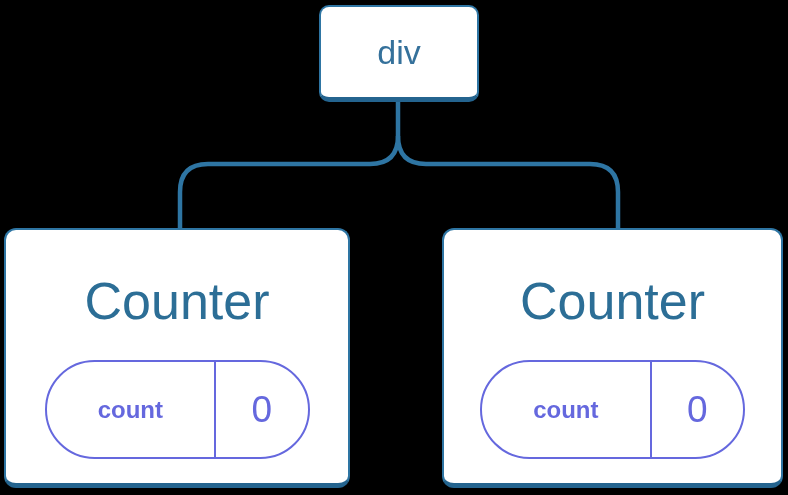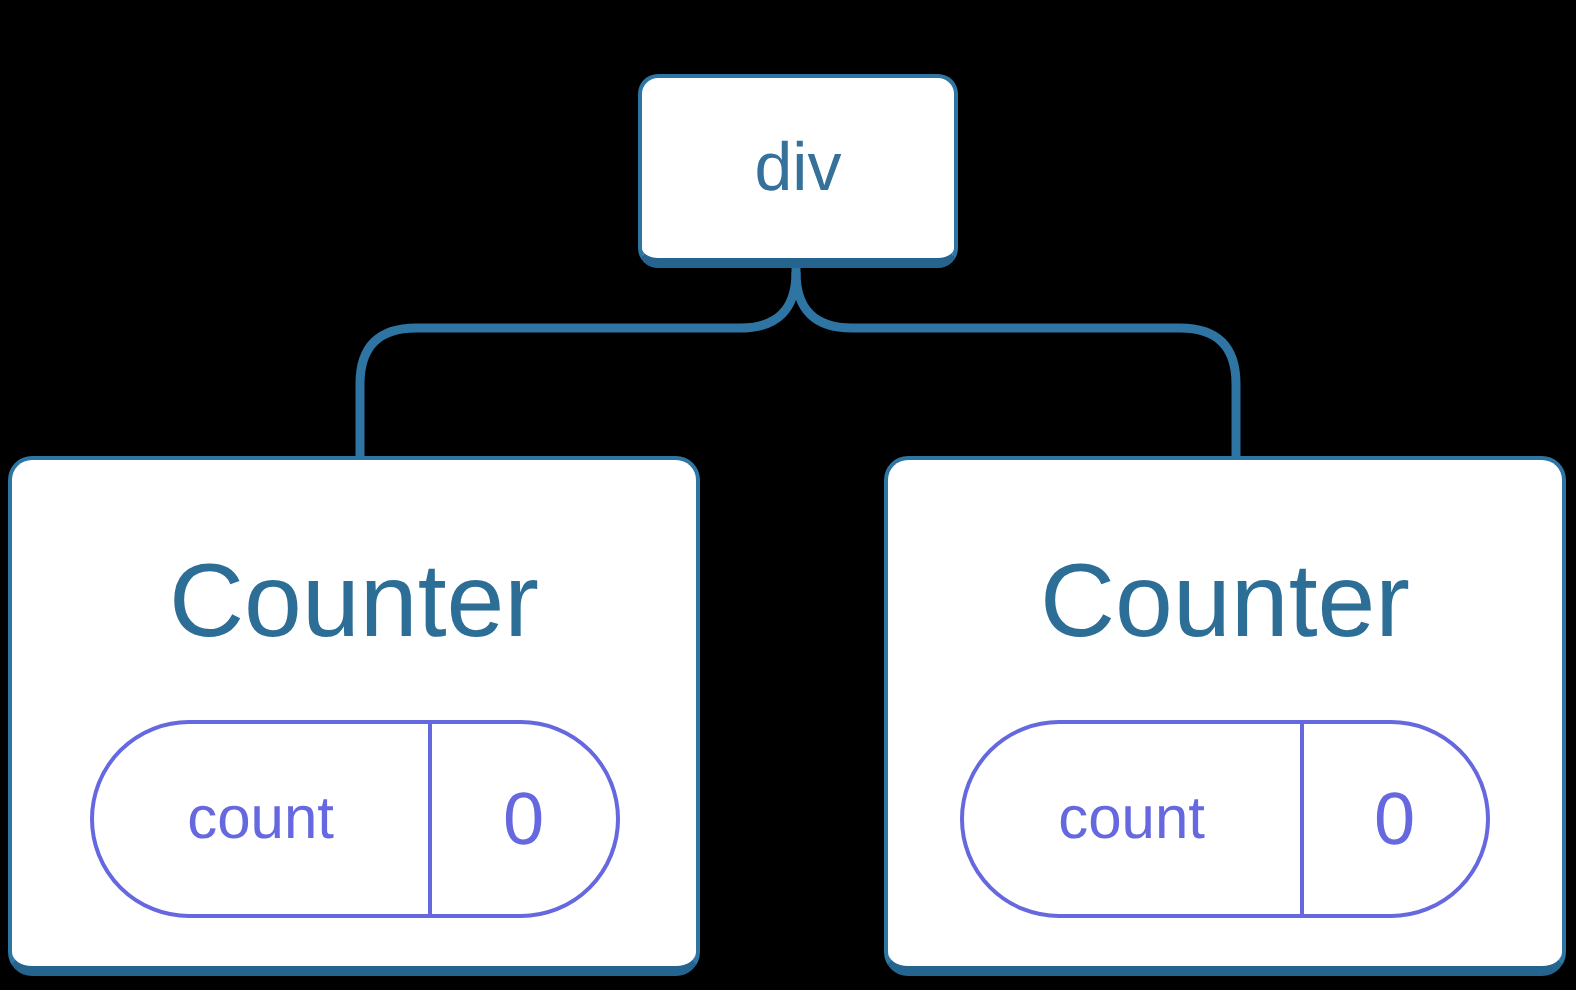--- a/index.html
+++ b/index.html
@@ -27,21 +27,20 @@
     border: 2.5px solid #2E75A3;
     border-bottom: 5px solid #24648F;
     display: flex;
     align-items: center;
     justify-content: center;
   }
   .root-node {
     left: 319px; top: 5px;
     width: 160px; height: 97px;
     border-radius: 10px;
-    margin-top: 32px;
   }
   .root-label {
     color: #35719B;
     font-size: 34px;
     line-height: 1;
   }
   .counter-card {
     top: 228px;
     height: 260px;
     border-radius: 12px;
@@ -74,22 +73,23 @@
     justify-content: center;
   }
   .state-value-cell {
     flex: 1 1 35%;
     display: flex;
     align-items: center;
     justify-content: center;
   }
   .state-key {
     color: #6568DE;
-    font-size: 30px;
+    font-size: 24px;
     line-height: 1;
+    font-weight: bold;
   }
   .state-value {
     color: #6568DE;
     font-size: 37px;
     line-height: 1;
   }
 </style>
 </head>
 <body>
 

